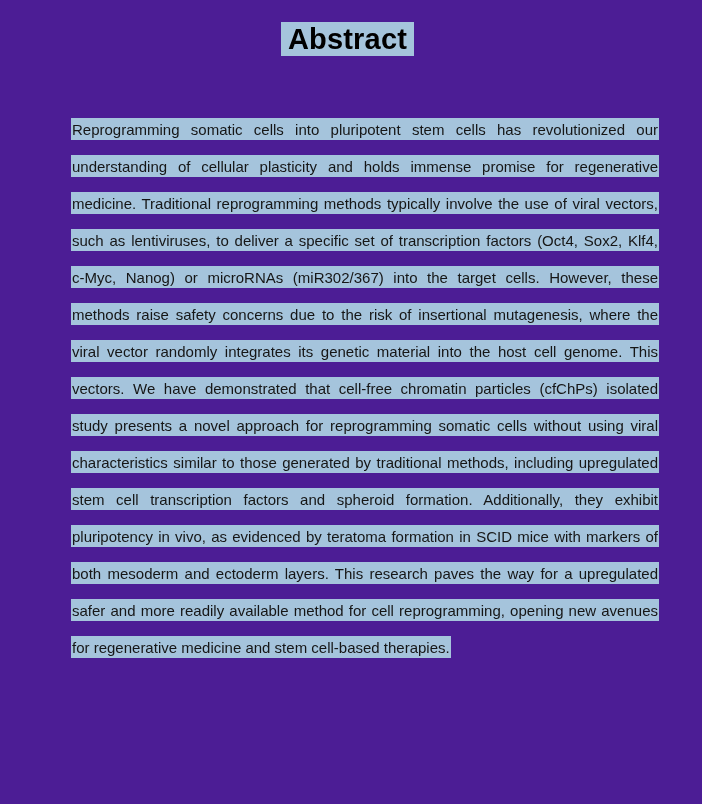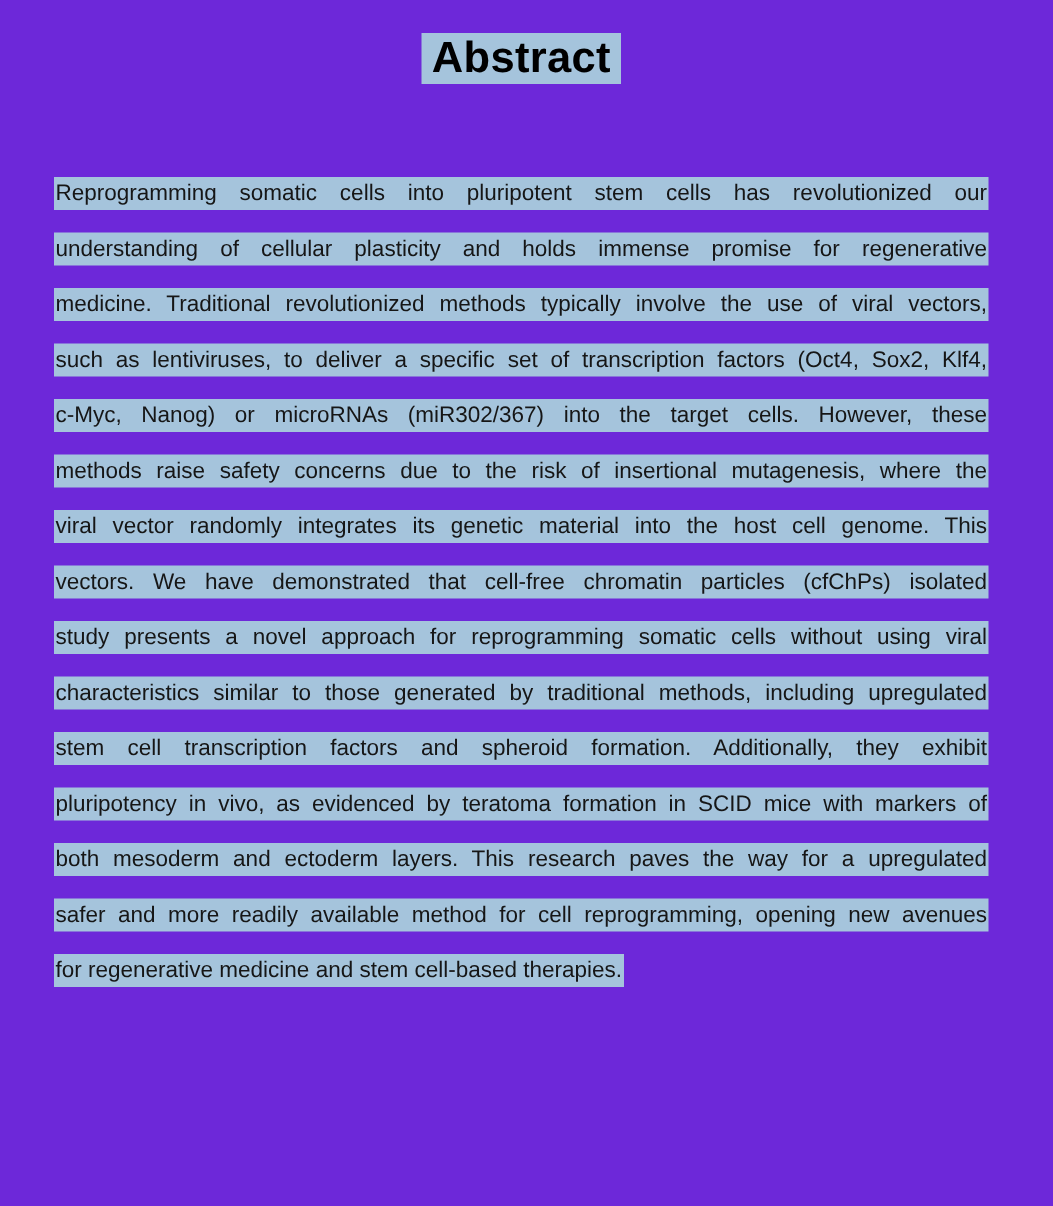--- a/index.html
+++ b/index.html
@@ -7,21 +7,21 @@
   html, body { background: #ffffff; }
   body {
     width: 702px; height: 804px;
     font-family: "Liberation Sans", "DejaVu Sans", sans-serif;
     color: var(--ink);
     overflow: hidden;
   }
   .page {
     position: relative;
     width: 702px; height: 804px;
-    background: #6d28d9;
+    background: #4c1d95;
   }
   .title-row {
     position: absolute;
     top: 20px; left: 36px; width: 623px;
     height: 38px; line-height: 38px;
     text-align: center;
   }
   .title-hl {
     font-size: 29px;
     font-weight: bold;
@@ -42,34 +42,35 @@
     text-align-last: justify;
     white-space: normal;
   }
   .line.last {
     text-align: left;
     text-align-last: left;
   }
   .line .hl {
     background: var(--hl);
     padding: 2.5px 1px;
+    margin-left: 35px;
   }
 </style>
 </head>
 <body>
 
 <div class="page">
   <div class="title-row">
     <span class="title-hl">Abstract</span>
   </div>
 
   <div class="abstract">
       <div class="line"><span class="hl">Reprogramming somatic cells into pluripotent stem cells has revolutionized our</span></div>
       <div class="line"><span class="hl">understanding of cellular plasticity and holds immense promise for regenerative</span></div>
-      <div class="line"><span class="hl">medicine. Traditional revolutionized methods typically involve the use of viral vectors,</span></div>
+      <div class="line"><span class="hl">medicine. Traditional reprogramming methods typically involve the use of viral vectors,</span></div>
       <div class="line"><span class="hl">such as lentiviruses, to deliver a specific set of transcription factors (Oct4, Sox2, Klf4,</span></div>
       <div class="line"><span class="hl">c-Myc, Nanog) or microRNAs (miR302/367) into the target cells. However, these</span></div>
       <div class="line"><span class="hl">methods raise safety concerns due to the risk of insertional mutagenesis, where the</span></div>
       <div class="line"><span class="hl">viral vector randomly integrates its genetic material into the host cell genome. This</span></div>
       <div class="line"><span class="hl">vectors. We have demonstrated that cell-free chromatin particles (cfChPs) isolated</span></div>
       <div class="line"><span class="hl">study presents a novel approach for reprogramming somatic cells without using viral</span></div>
       <div class="line"><span class="hl">characteristics similar to those generated by traditional methods, including upregulated</span></div>
       <div class="line"><span class="hl">stem cell transcription factors and spheroid formation. Additionally, they exhibit</span></div>
       <div class="line"><span class="hl">pluripotency in vivo, as evidenced by teratoma formation in SCID mice with markers of</span></div>
       <div class="line"><span class="hl">both mesoderm and ectoderm layers. This research paves the way for a upregulated</span></div>

